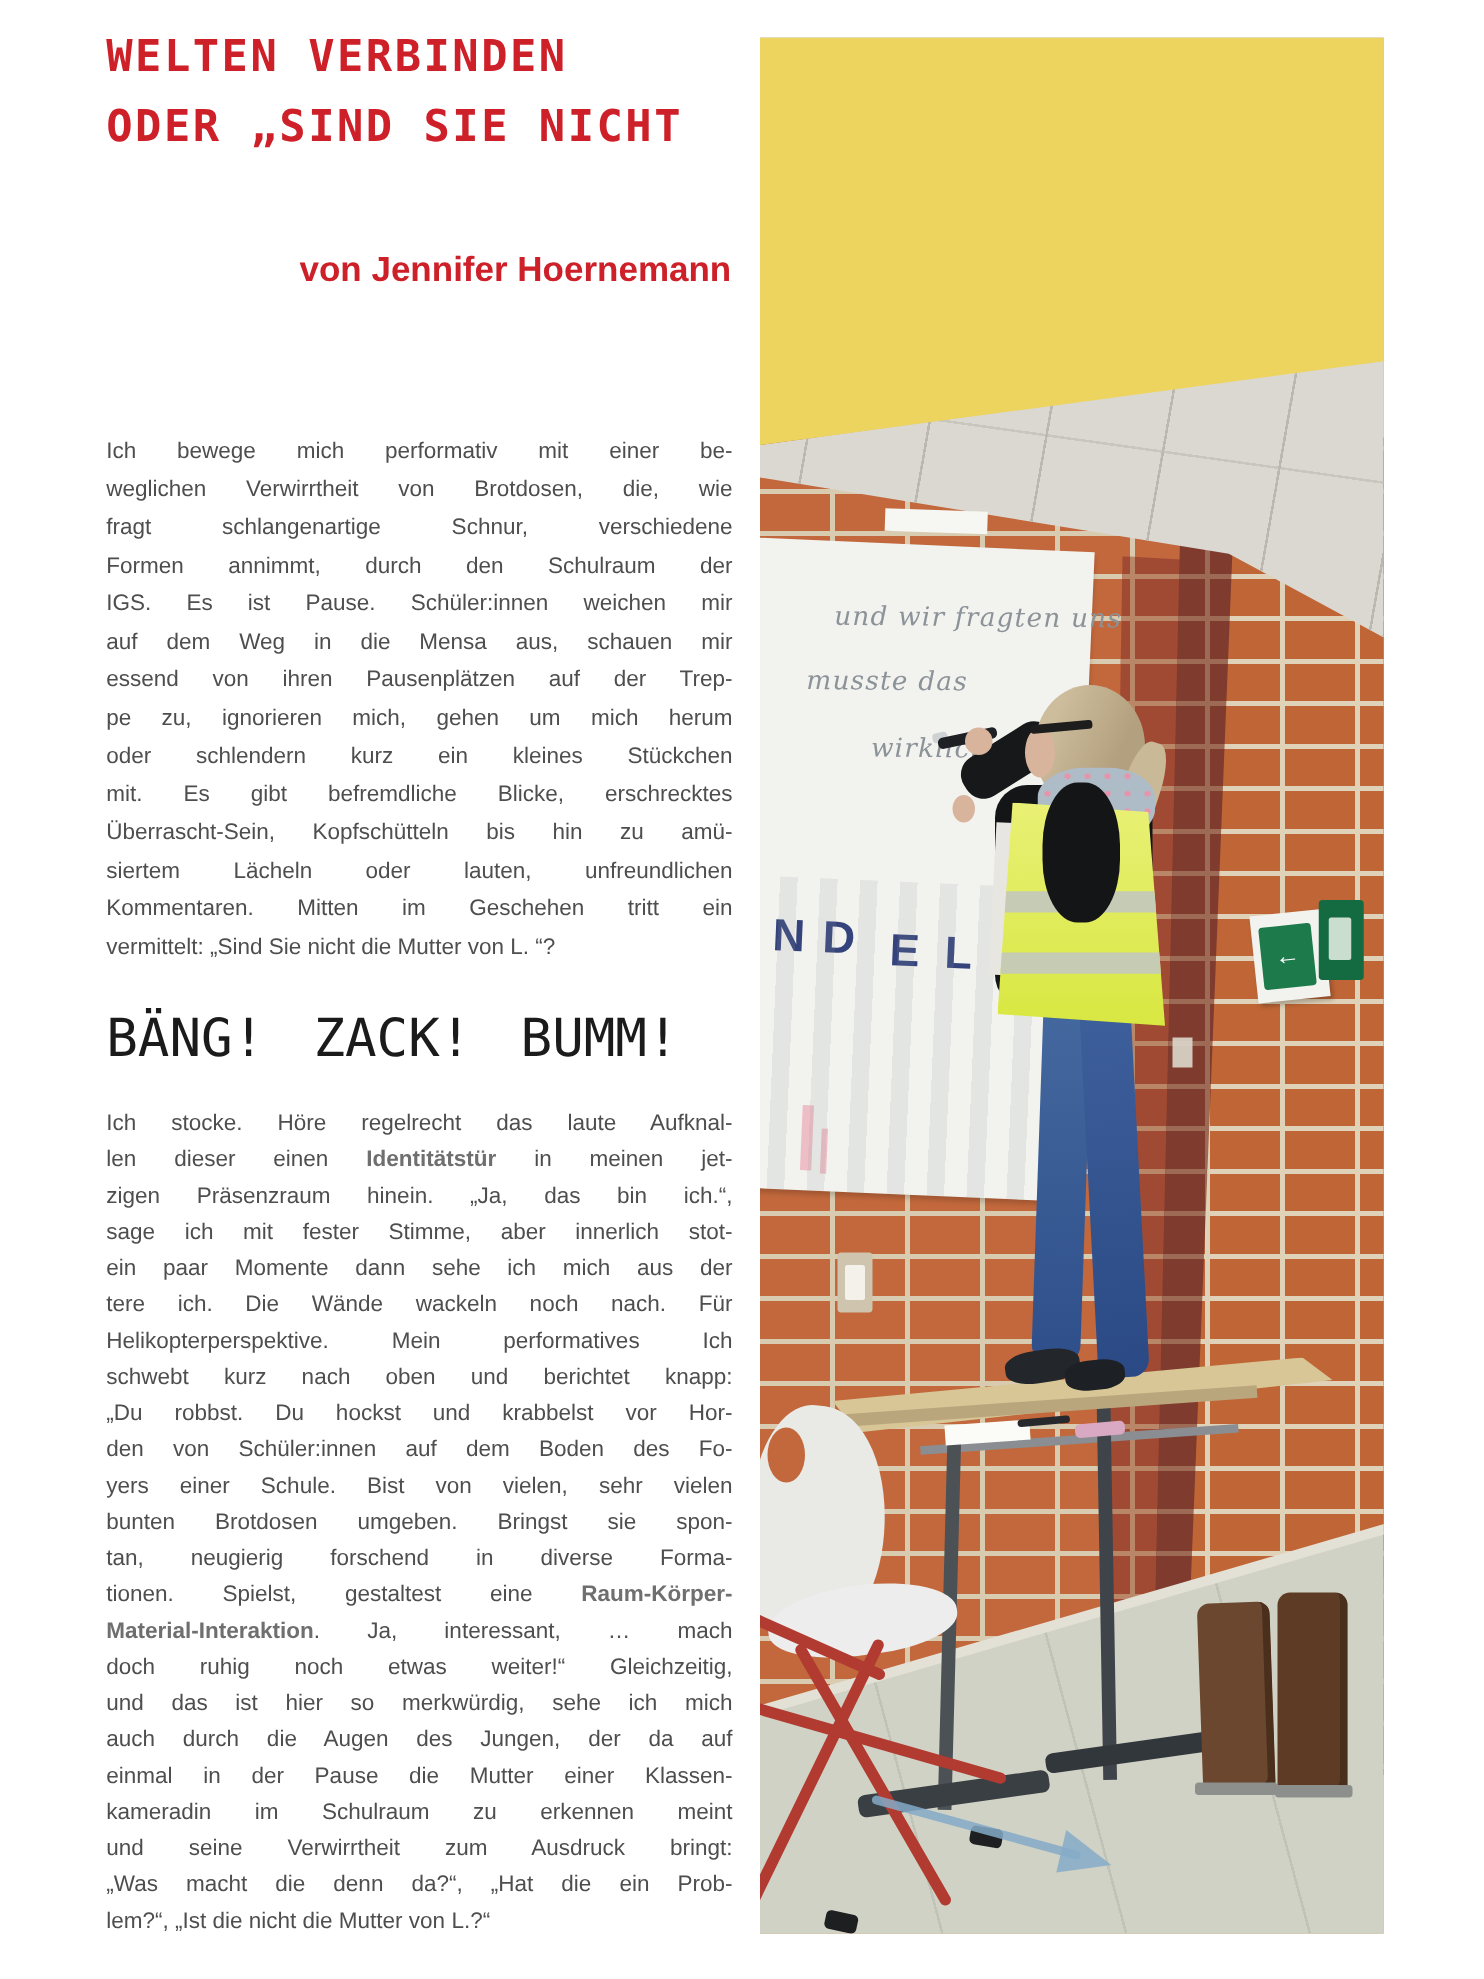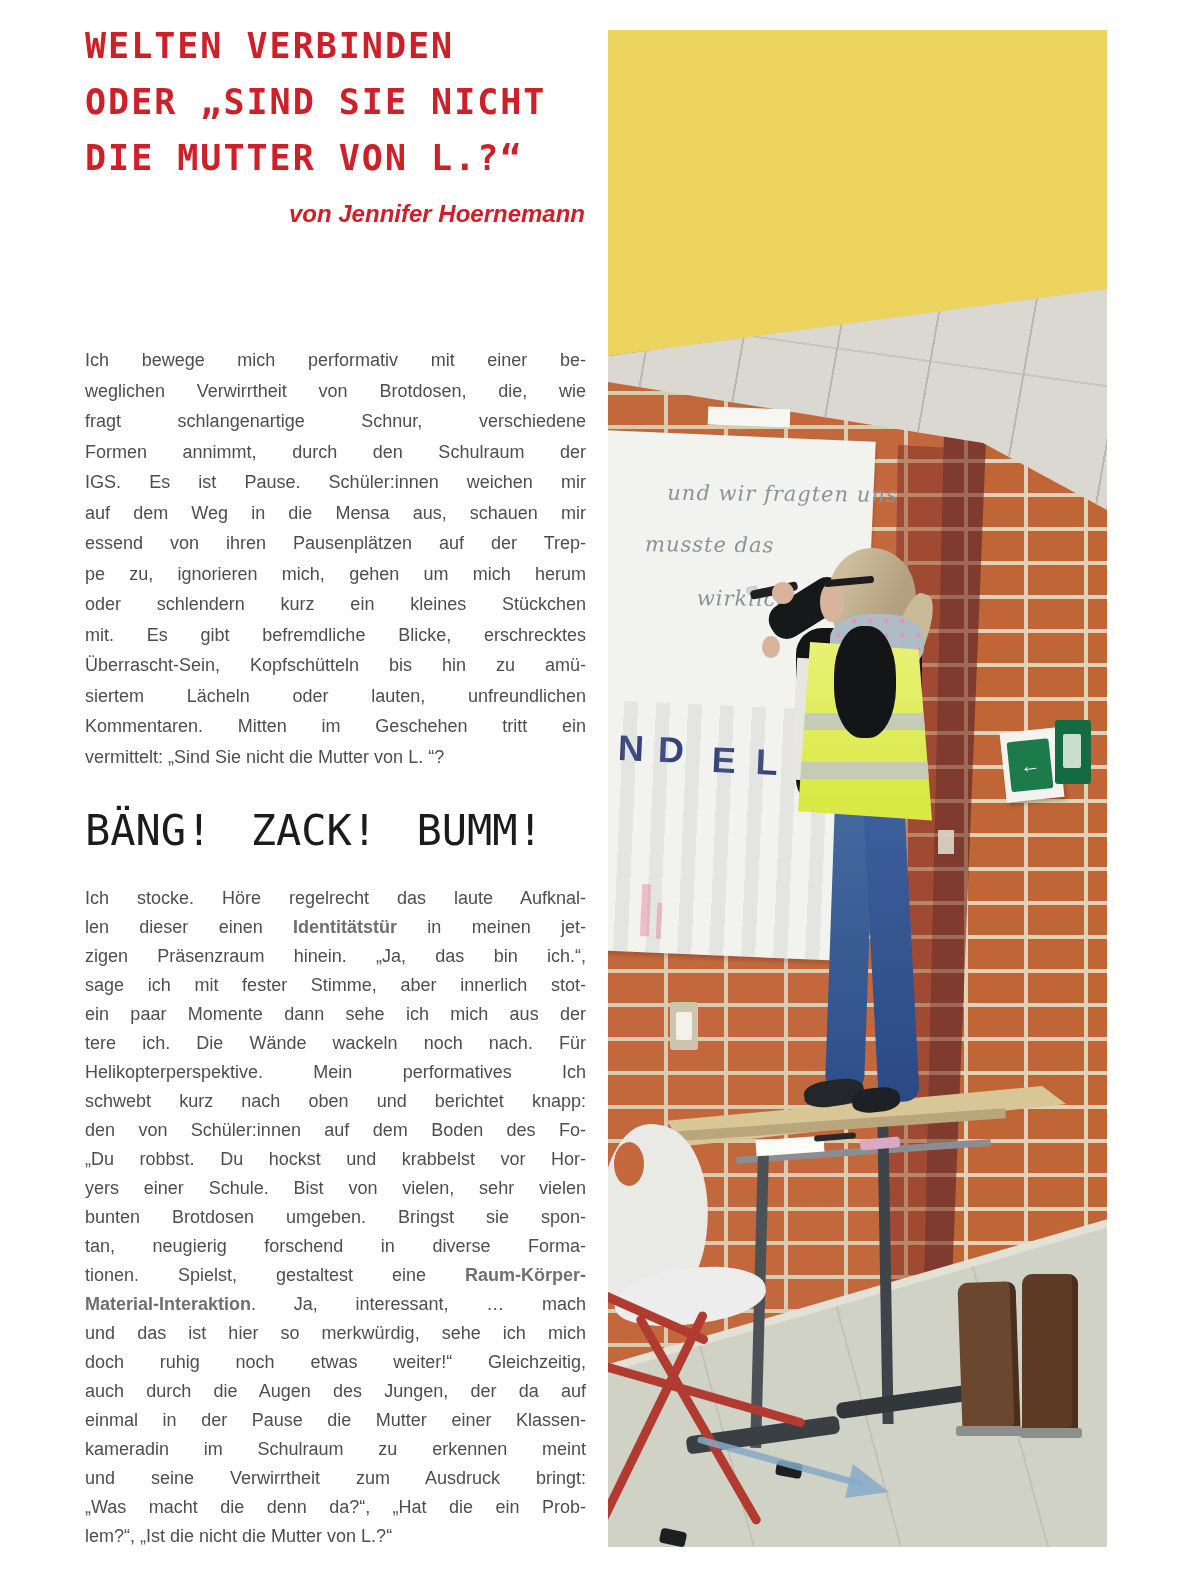--- a/index.html
+++ b/index.html
@@ -8,21 +8,21 @@
   }
   html,body{margin:0;padding:0;}
   body{width:1187px;height:1583px;position:relative;background:#ffffff;
        font-family:"Liberation Sans",sans-serif;overflow:hidden;}
 
   
   .title{position:absolute;left:85px;top:18px;width:520px;
     font-family:"DejaVu Sans Mono",monospace;font-weight:bold;
     font-size:35px;line-height:56px;letter-spacing:2px;color:var(--red);}
   .byline{position:absolute;left:85px;top:200px;width:500px;text-align:right;
-    font-weight:bold;font-style:italic;font-size:24px;color:var(--red);}
+    font-weight:bold;font-size:28px;color:var(--red);}
   .para{position:absolute;left:85px;width:501px;color:var(--body);
     font-size:18px;}
   #para1{top:345px;line-height:30.5px;}
   #para2{top:884px;line-height:29px;}
   .jline{text-align:justify;text-align-last:justify;white-space:normal;}
   .jline.last{text-align-last:left;}
   .jline .b{font-weight:bold;color:var(--boldgray);}
   .h2{position:absolute;left:85px;top:806px;
     font-family:"DejaVu Sans Mono",monospace;font-weight:normal;
     font-size:42px;color:var(--ink);letter-spacing:0;word-spacing:14px;}
@@ -155,21 +155,20 @@
   #sockR{left:244px;top:1058px;width:48px;height:24px;background:#1d2025;border-radius:40%;transform:rotate(-6deg);}
 
   #arrowSvg{position:absolute;left:85px;top:1392px;}
 </style>
 </head>
 <body>
 
 <div class="title">
   <div>WELTEN VERBINDEN</div>
   <div>ODER „SIND SIE NICHT</div>
-  <div>DIE MUTTER VON L.?“</div>
 </div>
 
 <div class="byline">von Jennifer Hoernemann</div>
 
 <div class="para" id="para1">
     <div class="jline">Ich bewege mich performativ mit einer be-</div>
     <div class="jline">weglichen Verwirrtheit von Brotdosen, die, wie</div>
     <div class="jline">fragt schlangenartige Schnur, verschiedene</div>
     <div class="jline">Formen annimmt, durch den Schulraum der</div>
     <div class="jline">IGS. Es ist Pause. Schüler:innen weichen mir</div>
@@ -188,29 +187,29 @@
 
 <div class="para" id="para2">
     <div class="jline">Ich stocke. Höre regelrecht das laute Aufknal-</div>
     <div class="jline"><span>len dieser einen </span><span class="b">Identitätstür</span><span> in meinen jet-</span></div>
     <div class="jline">zigen Präsenzraum hinein. „Ja, das bin ich.“,</div>
     <div class="jline">sage ich mit fester Stimme, aber innerlich stot-</div>
     <div class="jline">ein paar Momente dann sehe ich mich aus der</div>
     <div class="jline">tere ich. Die Wände wackeln noch nach. Für</div>
     <div class="jline">Helikopterperspektive. Mein performatives Ich</div>
     <div class="jline">schwebt kurz nach oben und berichtet knapp:</div>
+    <div class="jline">„Du robbst. Du hockst und krabbelst vor Hor-</div>
     <div class="jline">den von Schüler:innen auf dem Boden des Fo-</div>
-    <div class="jline">„Du robbst. Du hockst und krabbelst vor Hor-</div>
     <div class="jline">yers einer Schule. Bist von vielen, sehr vielen</div>
     <div class="jline">bunten Brotdosen umgeben. Bringst sie spon-</div>
     <div class="jline">tan, neugierig forschend in diverse Forma-</div>
     <div class="jline"><span>tionen. Spielst, gestaltest eine </span><span class="b">Raum-Körper-</span></div>
     <div class="jline"><span class="b">Material-Interaktion</span><span>. Ja, interessant, … mach</span></div>
+    <div class="jline">doch ruhig noch etwas weiter!“ Gleichzeitig,</div>
     <div class="jline">und das ist hier so merkwürdig, sehe ich mich</div>
-    <div class="jline">doch ruhig noch etwas weiter!“ Gleichzeitig,</div>
     <div class="jline">auch durch die Augen des Jungen, der da auf</div>
     <div class="jline">einmal in der Pause die Mutter einer Klassen-</div>
     <div class="jline">kameradin im Schulraum zu erkennen meint</div>
     <div class="jline">und seine Verwirrtheit zum Ausdruck bringt:</div>
     <div class="jline">„Was macht die denn da?“, „Hat die ein Prob-</div>
     <div class="jline last">lem?“, „Ist die nicht die Mutter von L.?“</div>
   </div>
 
 <div class="photo">
   <div class="layer brick" id="wallBase"></div>

